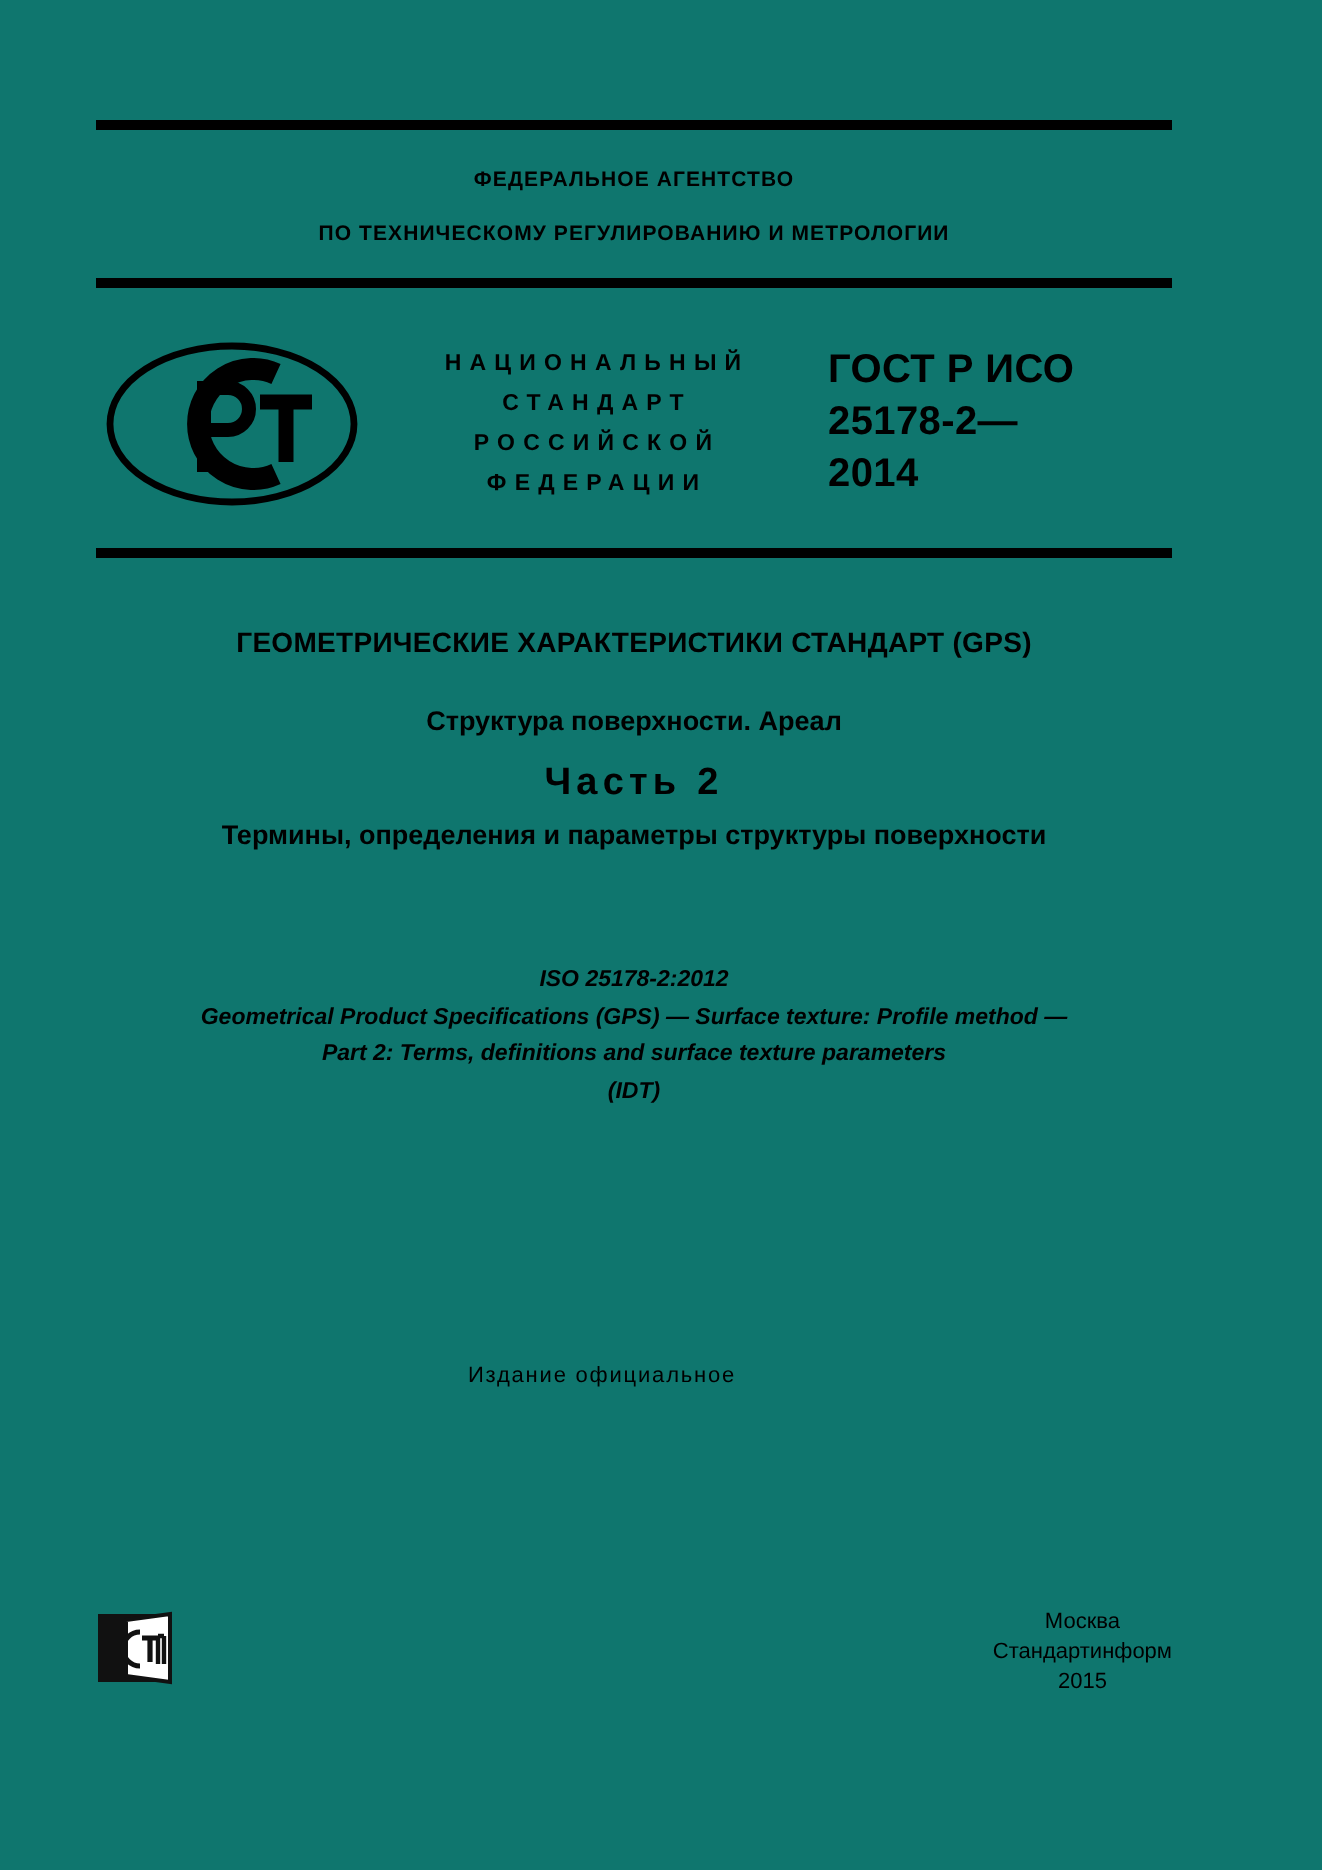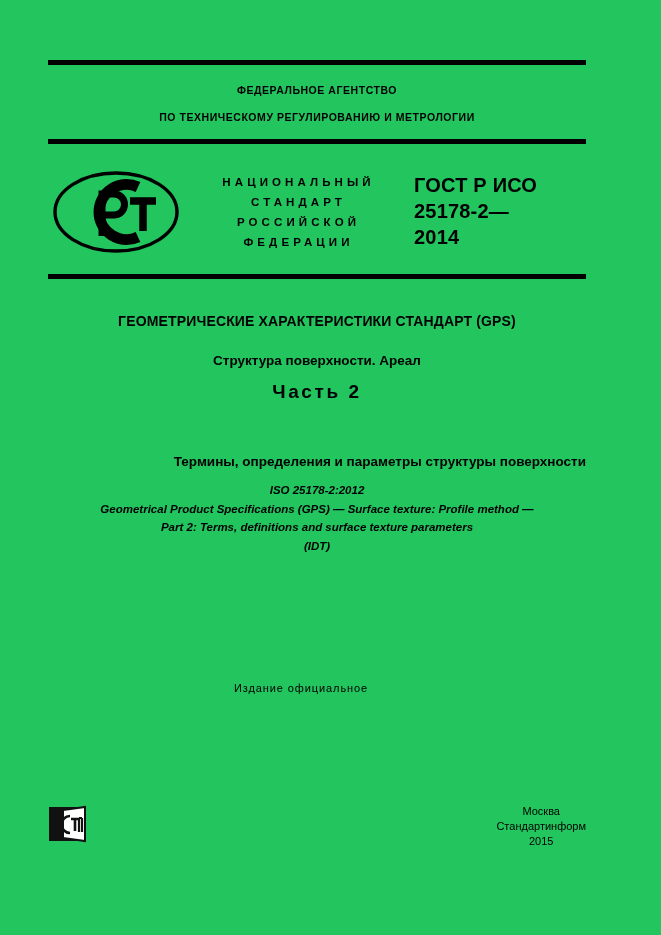--- a/index.html
+++ b/index.html
@@ -4,21 +4,21 @@
 <style>
   html, body {
     margin: 0;
     padding: 0;
     background: #ffffff;
   }
   .page {
     position: relative;
     width: 661px;
     height: 935px;
-    background: #22c55e;
+    background: #0f766e;
     font-family: "Liberation Sans", sans-serif;
     color: #000000;
     overflow: hidden;
   }
 
   
   .rule {
     position: absolute;
     left: 48px;
     width: 538px;
@@ -106,24 +106,23 @@
     text-align: center;
     font-size: 19px;
     font-weight: bold;
     letter-spacing: 2.6px;
   }
   .title-scope {
     position: absolute;
     left: 48px;
     top: 410px;
     width: 538px;
-    text-align: right;
+    text-align: center;
     font-size: 13.5px;
     font-weight: bold;
-    margin-top: 44px;
   }
 
   
   .iso-block {
     position: absolute;
     left: 48px;
     top: 481px;
     width: 538px;
     text-align: center;
     font-size: 11.5px;

